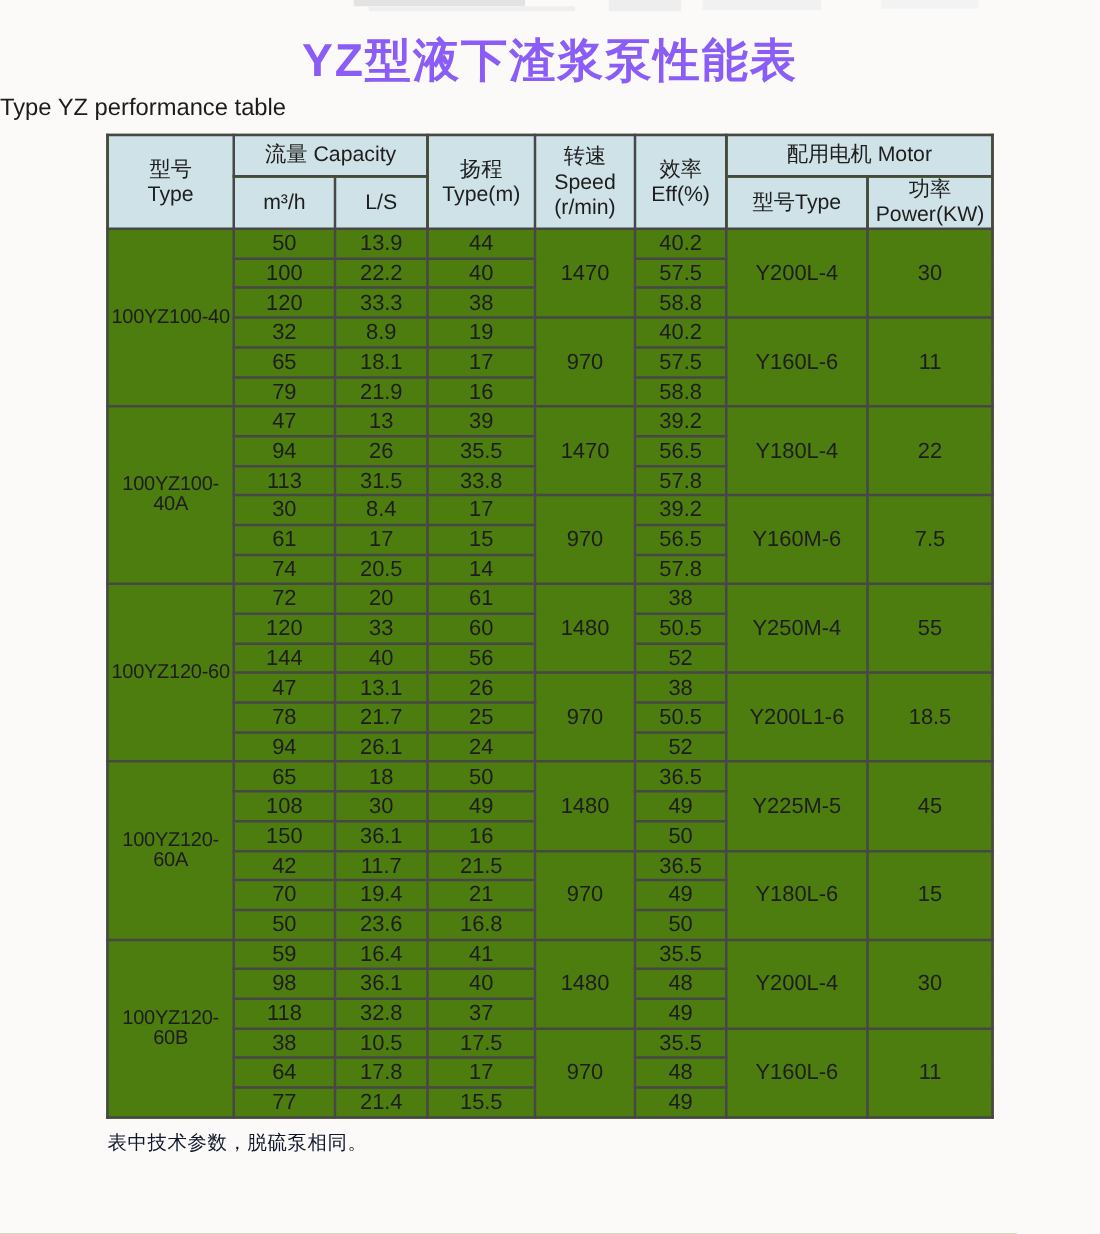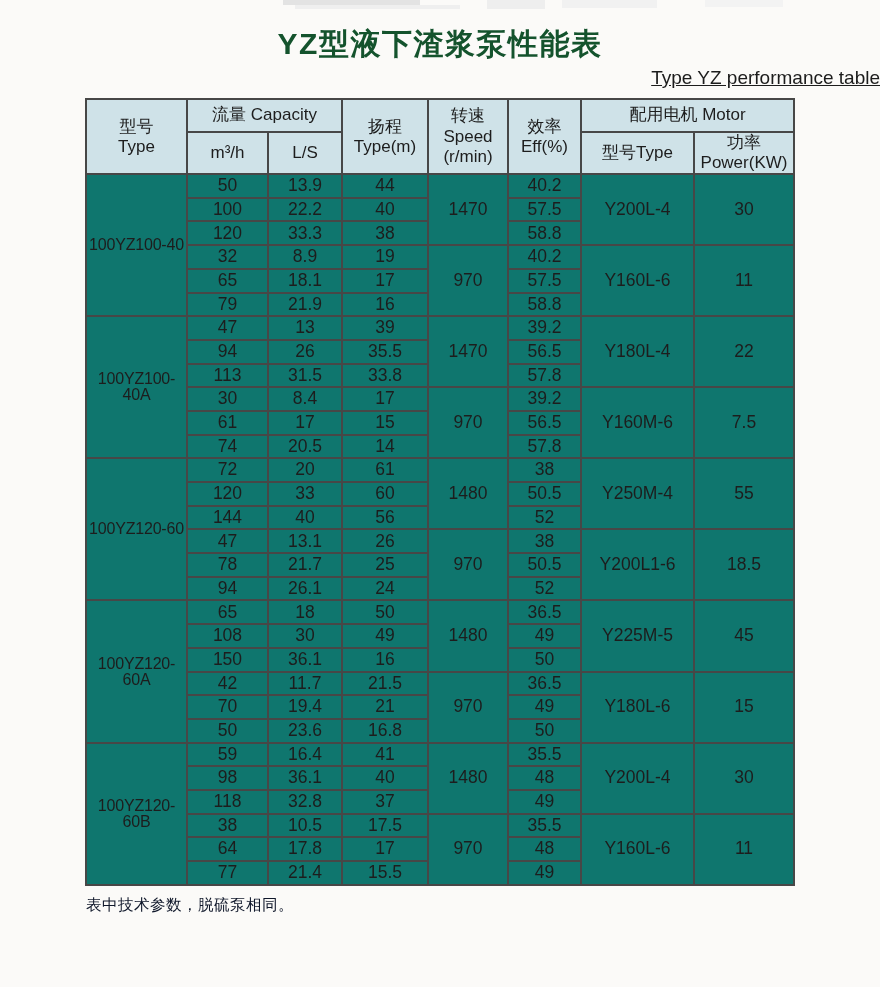--- a/index.html
+++ b/index.html
@@ -8,39 +8,38 @@
     width: 880px; height: 987px;
     background: #fbfaf8;
     font-family: "Liberation Sans", "DejaVu Sans", sans-serif;
     position: relative;
     overflow: hidden;
   }
   .artifact { position:absolute; }
   .title {
     margin: 24px 0 2px 0;
     text-align: center;
-    font-size: 30px;
+    font-size: 37px;
     font-weight: bold;
     letter-spacing: 1.5px;
-    color: #14532d;
+    color: #8b5cf6;
   }
   .subtitle {
     margin: 0 0 9px 0;
-    text-align: right;
+    text-align: left;
     font-size: 19px;
     font-weight: 500;
     color: #1c1c1c;
-    text-decoration: underline;
   }
   table.perf {
     width: 708px;
     margin: 0 auto;
     border-collapse: collapse;
     table-layout: fixed;
-    background: #0f766e;
+    background: #4d7c0f;
     padding-left: 32px;
   }
   table.perf th, table.perf td {
     border: 2px solid #474747;
     text-align: center;
     vertical-align: middle;
     padding: 0;
     color: #1d1d1d;
     overflow: hidden;
   }

